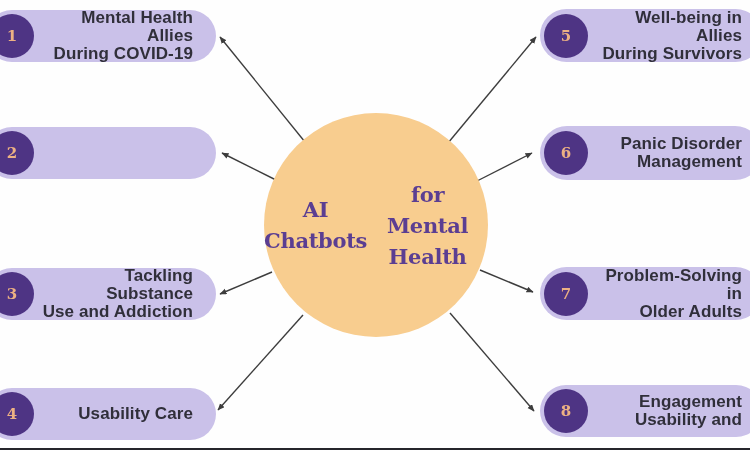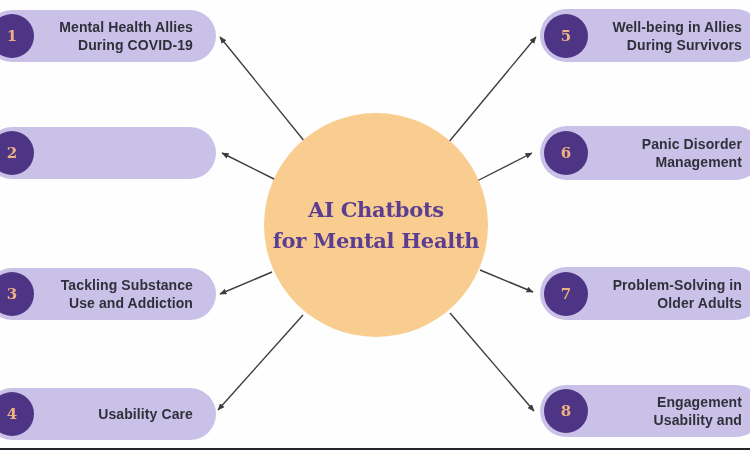--- a/index.html
+++ b/index.html
@@ -6,21 +6,21 @@
   .canvas{
     position:relative;width:750px;height:450px;overflow:hidden;
     background:#fefefe;font-family:"Liberation Sans", sans-serif;
   }
   
   .arrows{position:absolute;left:0;top:0;width:750px;height:450px;}
   
   .center-circle{
     position:absolute;left:264px;top:113px;width:224px;height:224px;
     background:#f8cd8f;border-radius:50%;
-    display:flex;flex-direction:column;align-items:center;justify-content:center;
+    display:flex;flex-direction:row;align-items:center;justify-content:center;
     text-align:center;z-index:2;
   }
   .center-title{
     font-family:"DejaVu Serif", serif;font-weight:bold;color:#5b3e92;
     font-size:21px;line-height:31px;letter-spacing:-0.3px;
   }
   
   .pill{
     position:absolute;background:#cac1e9;border-radius:28px;
     display:flex;align-items:center;z-index:1;
@@ -31,21 +31,21 @@
     flex:0 0 auto;width:44px;height:44px;border-radius:50%;
     background:#4e3484;margin-left:4px;
     display:flex;align-items:center;justify-content:center;
   }
   .num{
     font-family:"DejaVu Serif", serif;font-weight:bold;
     color:#edb183;font-size:15px;
   }
   .pill-label{
     flex:1;text-align:right;color:#302f3a;font-weight:bold;
-    font-size:14px;line-height:18px;letter-spacing:0.1px;
+    font-size:17px;line-height:18px;letter-spacing:0.1px;
   }
   .pill.left .pill-label{padding-right:23px;}
   .pill.right .pill-label{padding-right:20px;}
   .pill-line{display:block;}
   
   .bottom-bar{
     position:absolute;left:0;bottom:0;width:750px;height:2px;
     background:#25252b;z-index:3;
   }
 </style>

